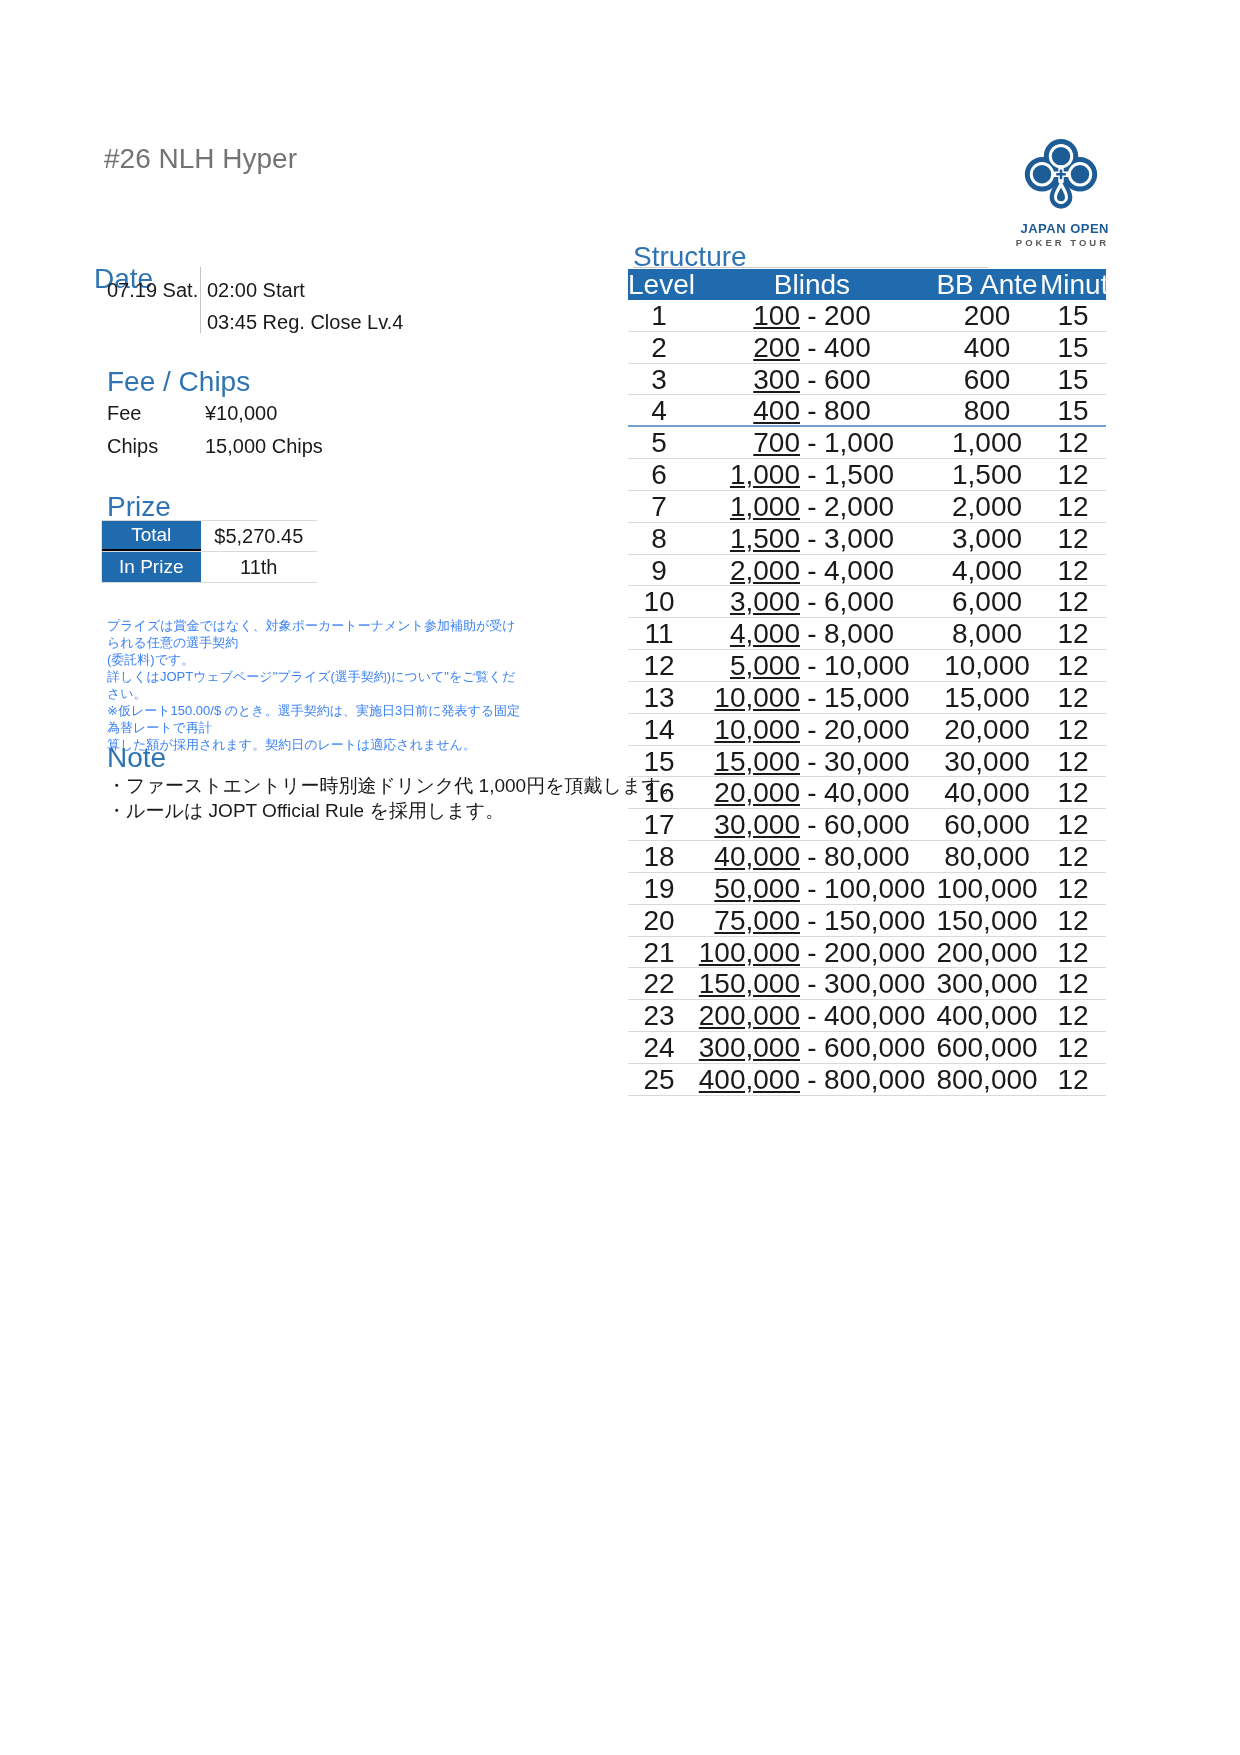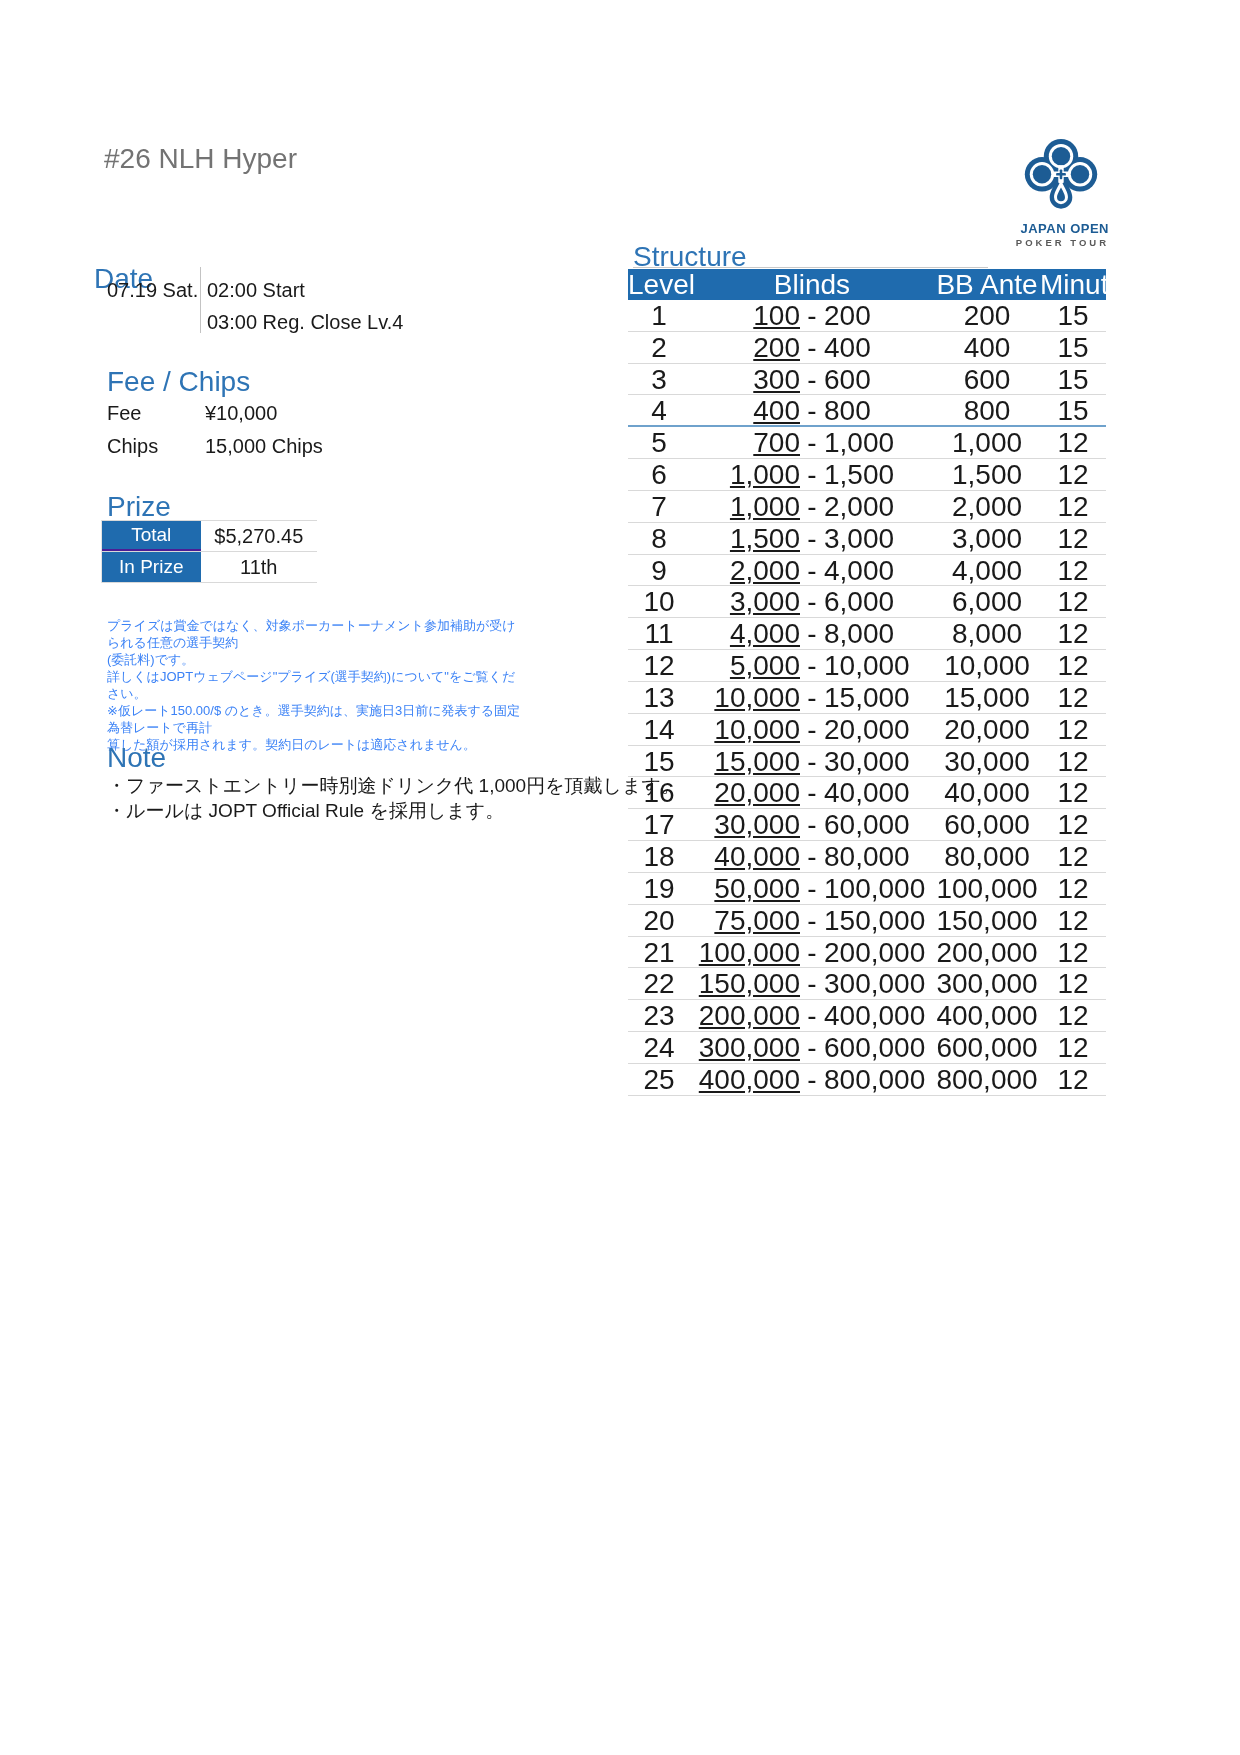--- a/index.html
+++ b/index.html
@@ -36,21 +36,21 @@
   .date-divider { position:absolute; left:200px; top:267px; width:1px; height:66px; background:#c3c3c3; }
 
   
   .fee-table { position:absolute; left:107px; top:397px; width:340px; font-size:20px; }
   .fee-row { display:flex; height:33px; align-items:center; }
   .fee-label { width:98px; }
 
   
   .prize-table { position:absolute; left:101px; top:520px; width:216px; border-top:1px solid #d9d9d9; border-left:1px solid #e3e3e3; font-size:20px; }
   .prize-row { display:flex; height:31px; border-bottom:1px solid #d9d9d9; }
-  .prize-key { width:99px; background:#1f6bae; color:#ffffff; display:flex; align-items:center; justify-content:center; border-bottom:2px solid #4c1d95; font-size:19px; }
+  .prize-key { width:99px; background:#1f6bae; color:#ffffff; display:flex; align-items:center; justify-content:center; border-bottom:2px solid #000000; font-size:19px; }
   .prize-row:last-child .prize-key { border-bottom:none; }
   .prize-val { width:117px; display:flex; align-items:center; justify-content:center; background:#ffffff; }
 
   
   .disclaimer { position:absolute; left:107px; top:617px; width:420px; font-size:13px; line-height:17px; color:#3b82f6; }
 
   
   .note-lines { position:absolute; left:107px; top:773px; font-size:19px; line-height:25px; color:#1a1a1a; }
 
   
@@ -107,21 +107,21 @@
   </div>
 
   <div class="sec-head h-date">Date</div>
   <div class="date-divider"></div>
   <div class="date-table">
     <div class="date-row">
       <div class="date-day">07.19 Sat.</div>
       <div>02:00 Start</div>
     </div>
     <div class="date-row">
-      <div class="date-time">03:00 Reg. Close Lv.4</div>
+      <div class="date-time">03:45 Reg. Close Lv.4</div>
     </div>
   </div>
 
   <div class="sec-head h-fee">Fee / Chips</div>
   <div class="fee-table">
     <div class="fee-row">
       <div class="fee-label">Fee</div>
       <div>¥10,000</div>
     </div>
     <div class="fee-row">

